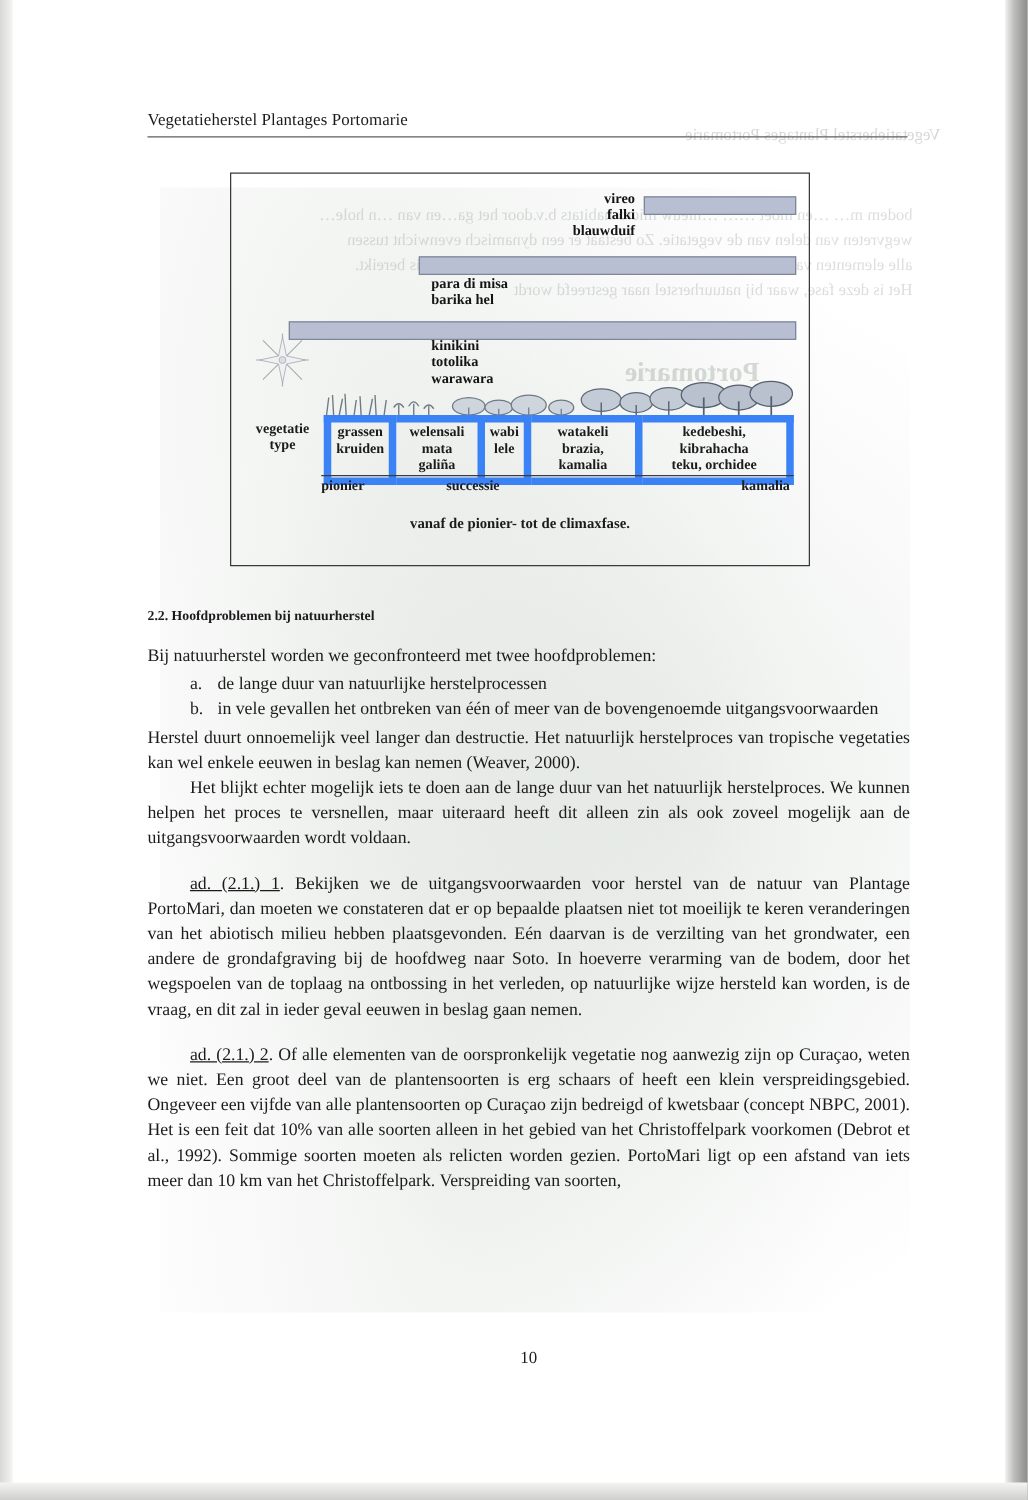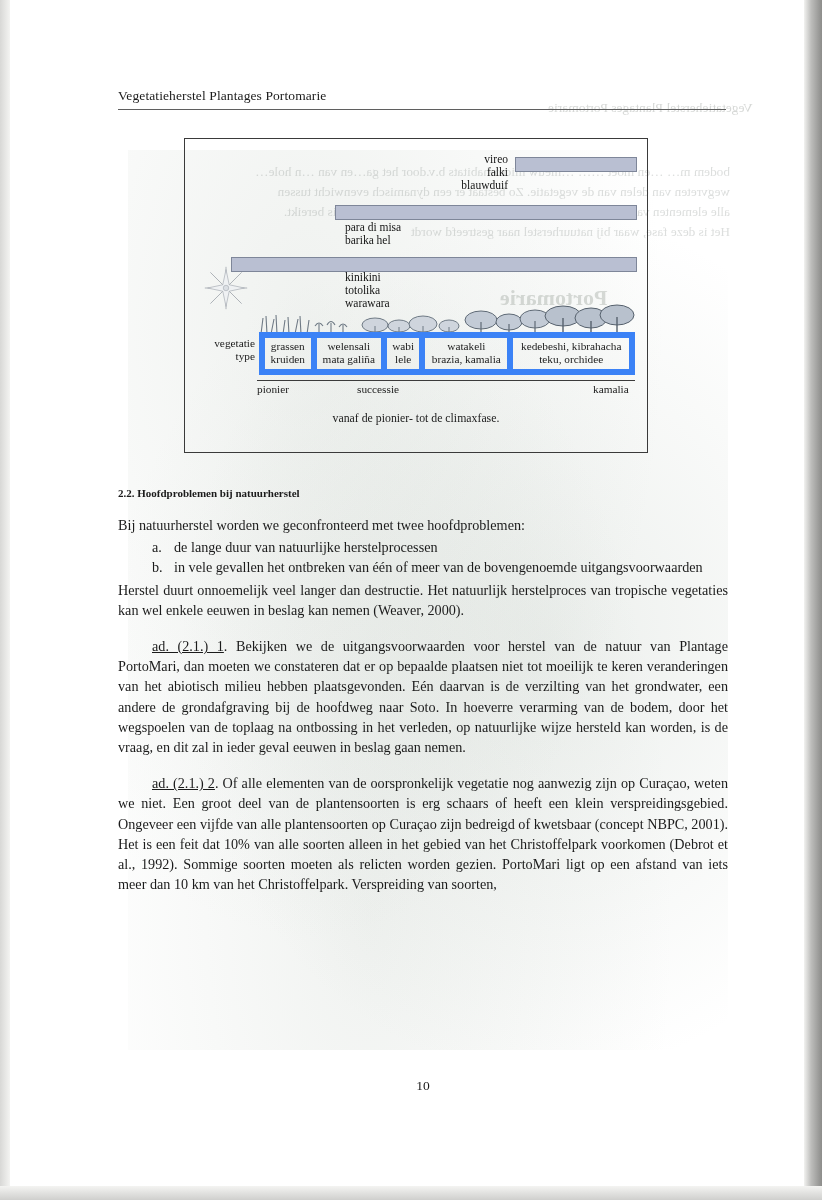--- a/index.html
+++ b/index.html
@@ -94,20 +94,21 @@
     pointer-events: none;
   }
   
   .figure {
     position: relative;
     border: 1px solid #3a3a3a;
     width: 462px;
     height: 313px;
     margin: 0 0 0 66px;
     background: transparent;
+    font-weight: bold;
   }
   .bar {
     position: absolute;
     background: #b9bfd2;
     border: 1px solid #7e8699;
     height: 13px;
   }
   .bar-lab {
     position: absolute;
     font-size: 11.5px;
@@ -126,21 +127,21 @@
   }
   .succ-table td {
     border: 6px solid #3b82f6;
     padding: 2px 4px 3px 4px;
     vertical-align: top;
     line-height: 13px;
     text-align: center;
   }
   .succ-table td.type {
     border: none;
-    text-align: right;
+    text-align: center;
     padding-left: 2px;
     width: 58px;
   }
   .axis-row {
     position: absolute;
     left: 10px;
     top: 241px;
     width: 440px;
     font-size: 11.3px;
   }
@@ -374,20 +375,21 @@
         <span>de lange duur van natuurlijke herstelprocessen</span>
       </li>
       <li>
         <span class="mk">b.</span>
         <span>in vele gevallen het ontbreken van één of meer van de bovengenoemde uitgangsvoorwaarden</span>
       </li>
     </ol>
 
     <p class="body">Herstel duurt onnoemelijk veel langer dan destructie. Het natuurlijk herstelproces van tropische vegetaties kan wel enkele eeuwen in beslag kan nemen (Weaver, 2000).</p>
 
+    <p class="body ind">Het blijkt echter mogelijk iets te doen aan de lange duur van het natuurlijk herstelproces. We kunnen helpen het proces te versnellen, maar uiteraard heeft dit alleen zin als ook zoveel mogelijk aan de uitgangsvoorwaarden wordt voldaan.</p>
 
     <div class="spacer-m"></div>
 
     <p class="body ind"><u class="ad">ad. (2.1.) 1</u><span>. Bekijken we de uitgangsvoorwaarden voor herstel van de natuur van Plantage PortoMari, dan moeten we constateren dat er op bepaalde plaatsen niet tot moeilijk te keren veranderingen van het abiotisch milieu hebben plaatsgevonden. Eén daarvan is de verzilting van het grondwater, een andere de grondafgraving bij de hoofdweg naar Soto. In hoeverre verarming van de bodem, door het wegspoelen van de toplaag na ontbossing in het verleden, op natuurlijke wijze hersteld kan worden, is de vraag, en dit zal in ieder geval eeuwen in beslag gaan nemen.</span></p>
 
     <div class="spacer-m"></div>
 
     <p class="body ind"><u class="ad">ad. (2.1.) 2</u><span>. Of alle elementen van de oorspronkelijk vegetatie nog aanwezig zijn op Curaçao, weten we niet. Een groot deel van de plantensoorten is erg schaars of heeft een klein verspreidingsgebied. Ongeveer een vijfde van alle plantensoorten op Curaçao zijn bedreigd of kwetsbaar (concept NBPC, 2001). Het is een feit dat 10% van alle soorten alleen in het gebied van het Christoffelpark voorkomen (Debrot et al., 1992). Sommige soorten moeten als relicten worden gezien. PortoMari ligt op een afstand van iets meer dan 10 km van het Christoffelpark. Verspreiding van soorten,</span></p>
 
     <div class="pageno">10</div>

